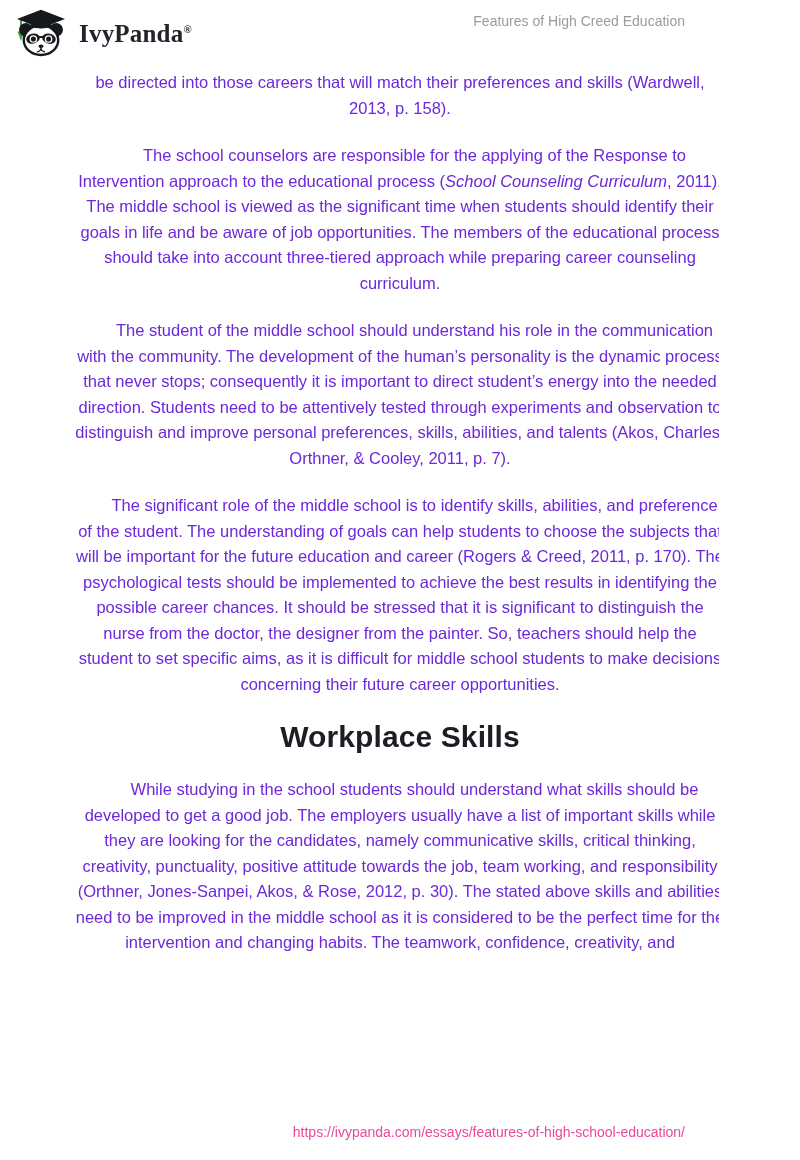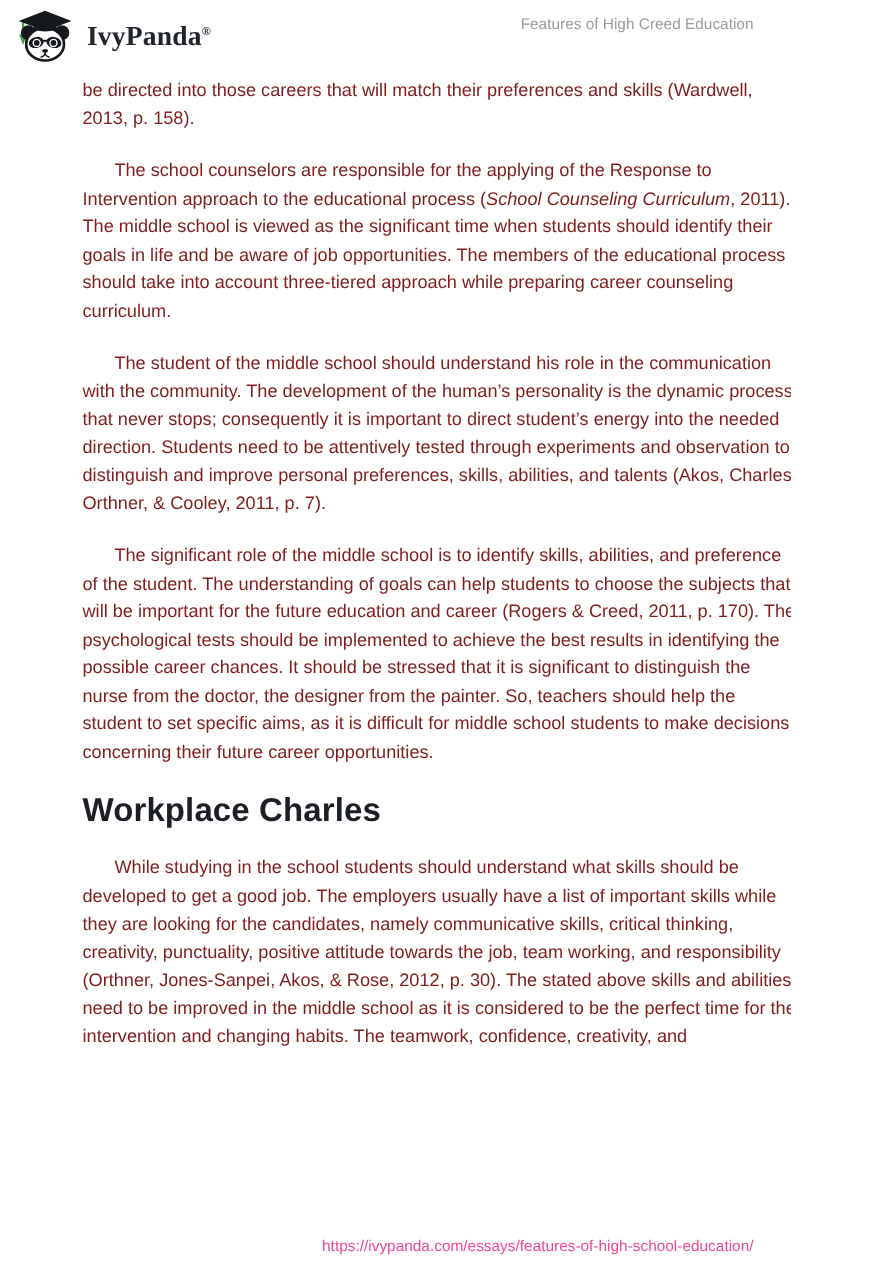--- a/index.html
+++ b/index.html
@@ -3,20 +3,21 @@
 <meta charset="utf-8">
 <style>
   html,body{margin:0;padding:0;background:#ffffff;}
   .page{
     position:relative;
     width:719px;height:1160px;
     background:#ffffff;
     font-family:"Liberation Sans","DejaVu Sans",sans-serif;
     color:#1f1f1f;
     overflow:hidden;
+    text-align:center;
   }
   
   .header{
     position:absolute;top:0;left:0;right:0;height:66px;
   }
   .brand{
     position:absolute;left:13px;top:6px;
     display:flex;align-items:center;gap:10px;
   }
   .logo{width:56px;height:54px;display:block;}
@@ -29,21 +30,21 @@
   .header-title{
     position:absolute;top:13px;right:34px;
     font-size:14px;color:#9b9b9b;font-weight:400;
   }
   
   .content{
     position:absolute;top:70px;left:75px;width:650px;
   }
   .content p{
     margin:0 0 22px 0;
-    font-size:16.5px;line-height:25.5px;color:#7f1d1d;
+    font-size:16.5px;line-height:25.5px;color:#6d28d9;
   }
   .content p.indent{text-indent:29px;}
   .content h2{
     font-size:30px;line-height:36px;font-weight:700;
     color:#1b1e24;margin:0 0 22px 0;letter-spacing:0.1px;
   }
   .italic{font-style:italic;}
   
   .footer-url{
     position:absolute;right:34px;bottom:20px;
@@ -89,21 +90,21 @@
     <p>be directed into those careers that will match their preferences and skills (Wardwell, 2013, p. 158).</p>
 
 
     <p class="indent"><span>The school counselors are responsible for the applying of the Response to Intervention approach to the educational process (</span><span class="italic">School Counseling Curriculum</span><span>, 2011). The middle school is viewed as the significant time when students should identify their goals in life and be aware of job opportunities. The members of the educational process should take into account three-tiered approach while preparing career counseling curriculum.</span></p>
 
     <p class="indent">The student of the middle school should understand his role in the communication with the community. The development of the human’s personality is the dynamic process that never stops; consequently it is important to direct student’s energy into the needed direction. Students need to be attentively tested through experiments and observation to distinguish and improve personal preferences, skills, abilities, and talents (Akos, Charles, Orthner, &amp; Cooley, 2011, p. 7).</p>
 
 
     <p class="indent">The significant role of the middle school is to identify skills, abilities, and preference of the student. The understanding of goals can help students to choose the subjects that will be important for the future education and career (Rogers &amp; Creed, 2011, p. 170). The psychological tests should be implemented to achieve the best results in identifying the possible career chances. It should be stressed that it is significant to distinguish the nurse from the doctor, the designer from the painter. So, teachers should help the student to set specific aims, as it is difficult for middle school students to make decisions concerning their future career opportunities.</p>
 
-    <h2>Workplace Charles</h2>
+    <h2>Workplace Skills</h2>
 
     <p class="indent">While studying in the school students should understand what skills should be developed to get a good job. The employers usually have a list of important skills while they are looking for the candidates, namely communicative skills, critical thinking, creativity, punctuality, positive attitude towards the job, team working, and responsibility (Orthner, Jones-Sanpei, Akos, &amp; Rose, 2012, p. 30). The stated above skills and abilities need to be improved in the middle school as it is considered to be the perfect time for the intervention and changing habits. The teamwork, confidence, creativity, and</p>
 
   </div>
 
   <div class="footer-url">https://ivypanda.com/essays/features-of-high-school-education/</div>
 
 </div>
 
 </body></html>

